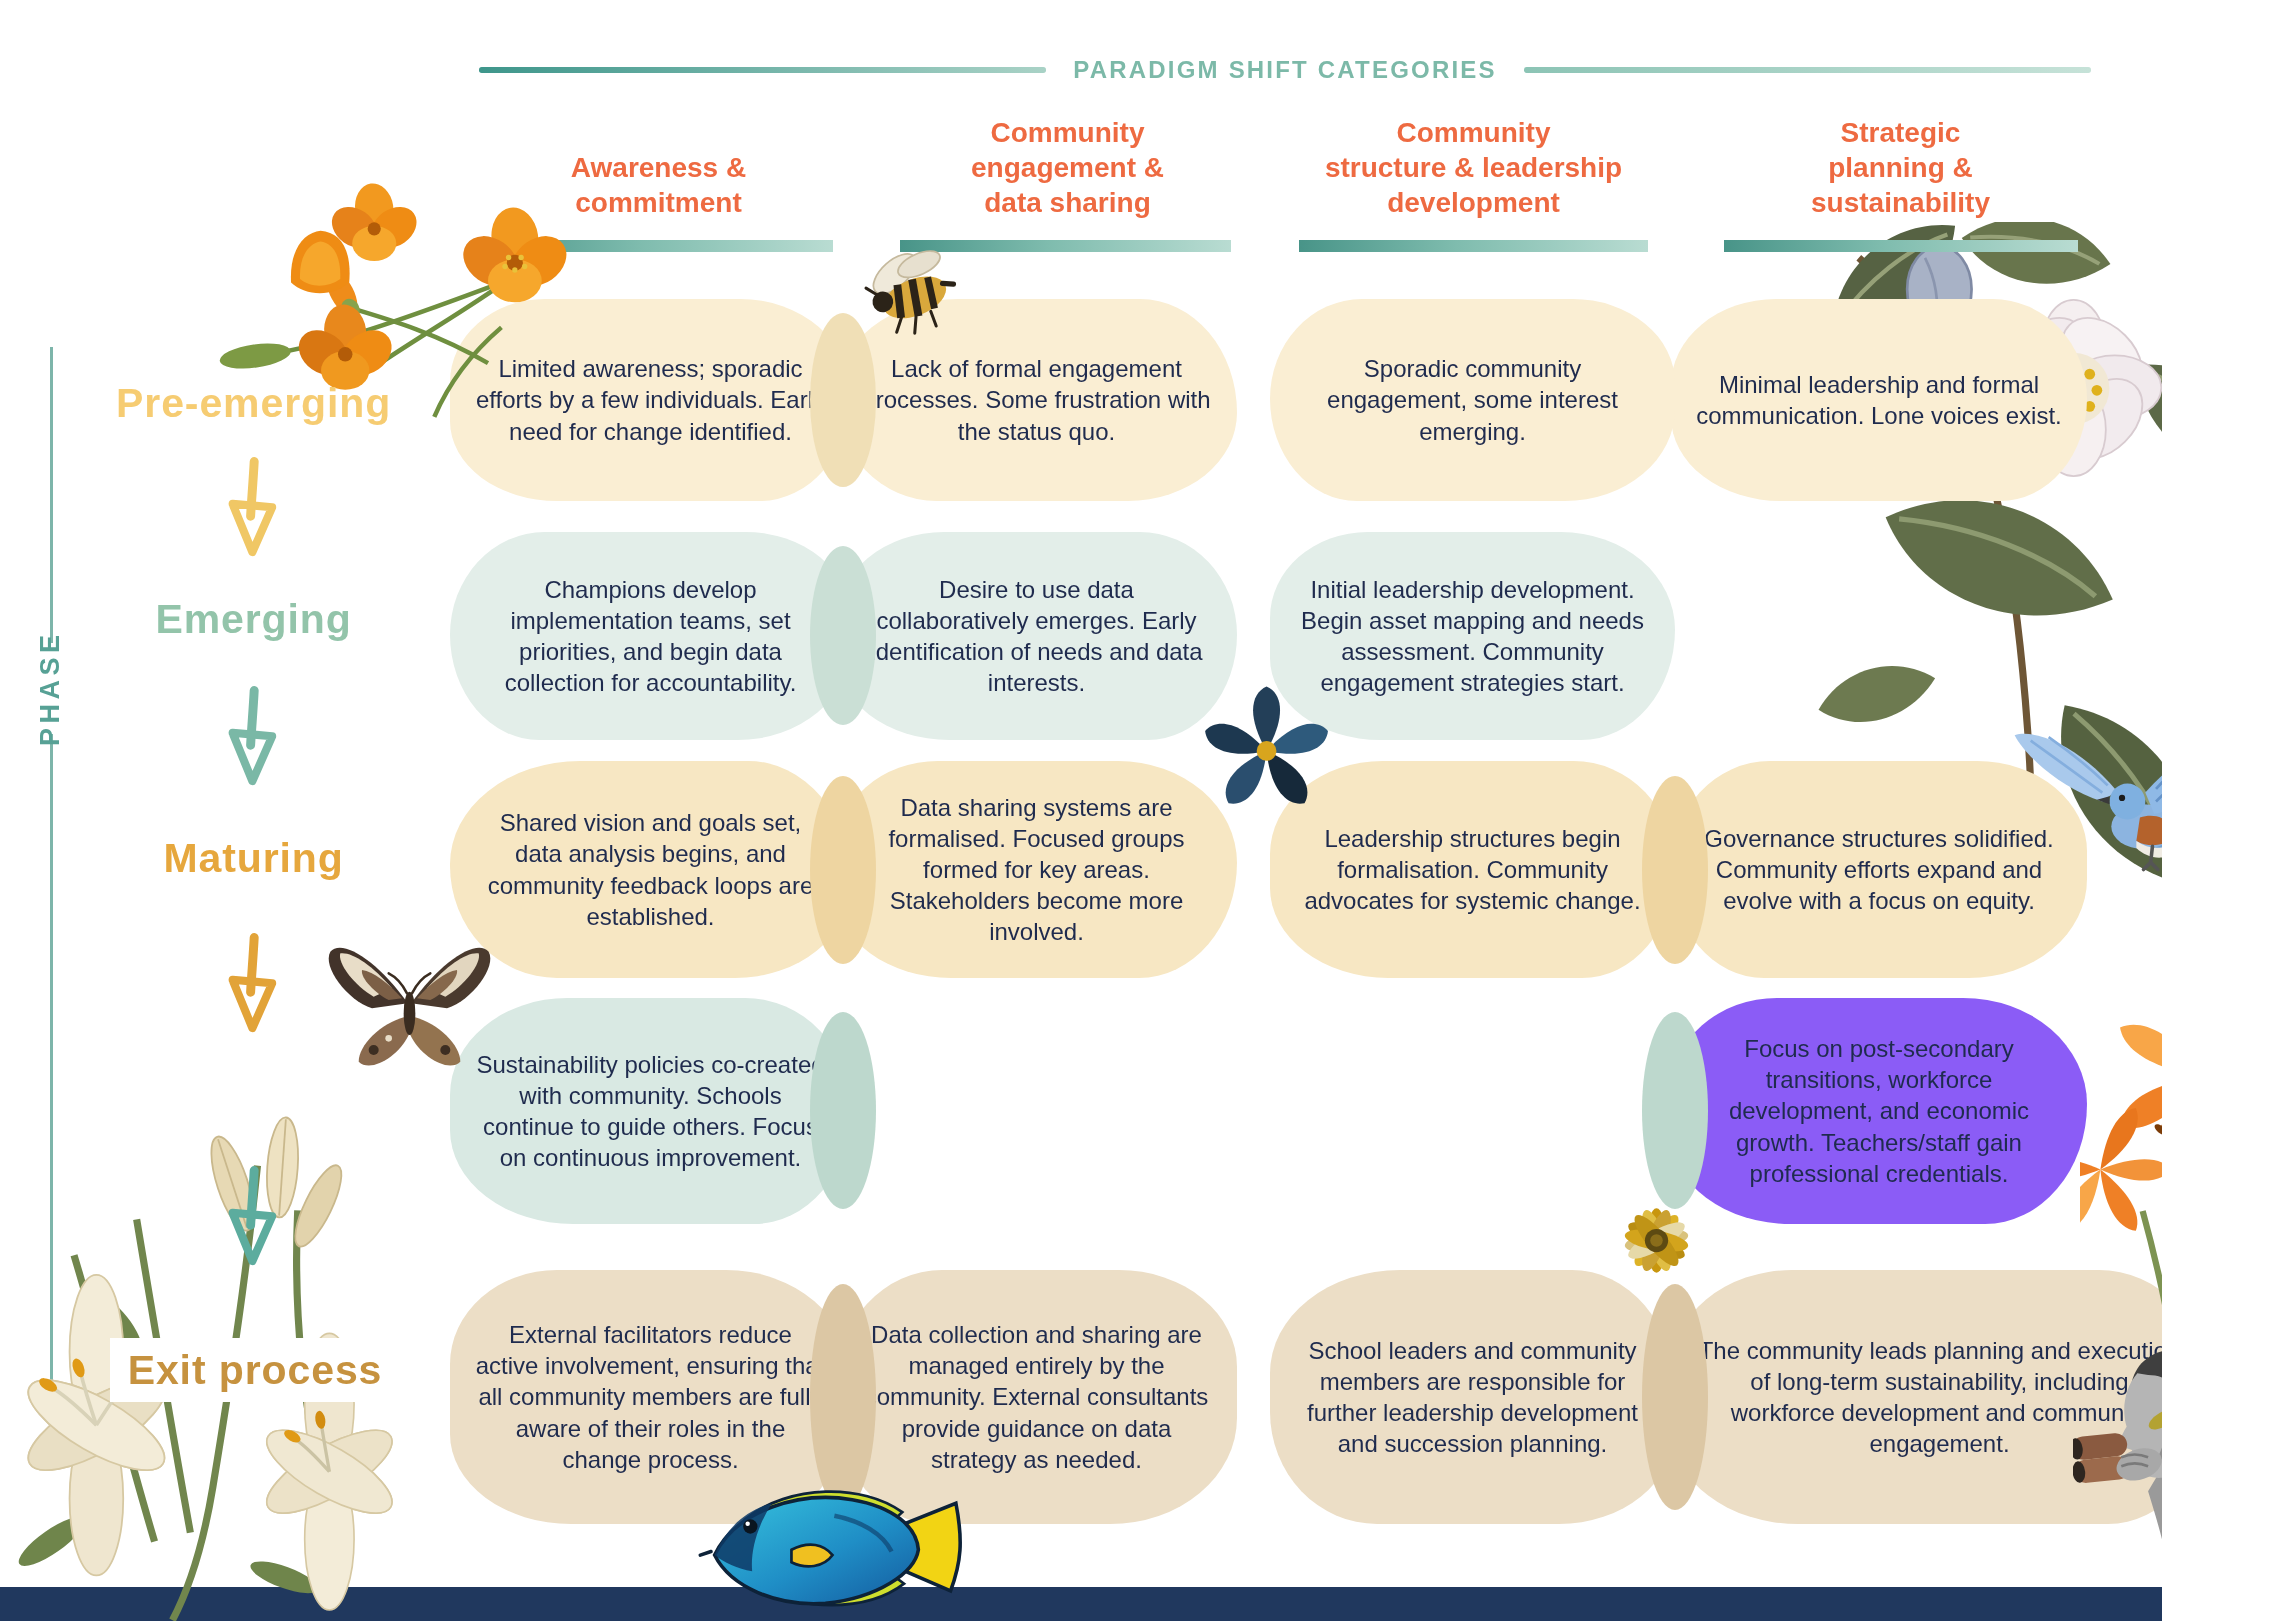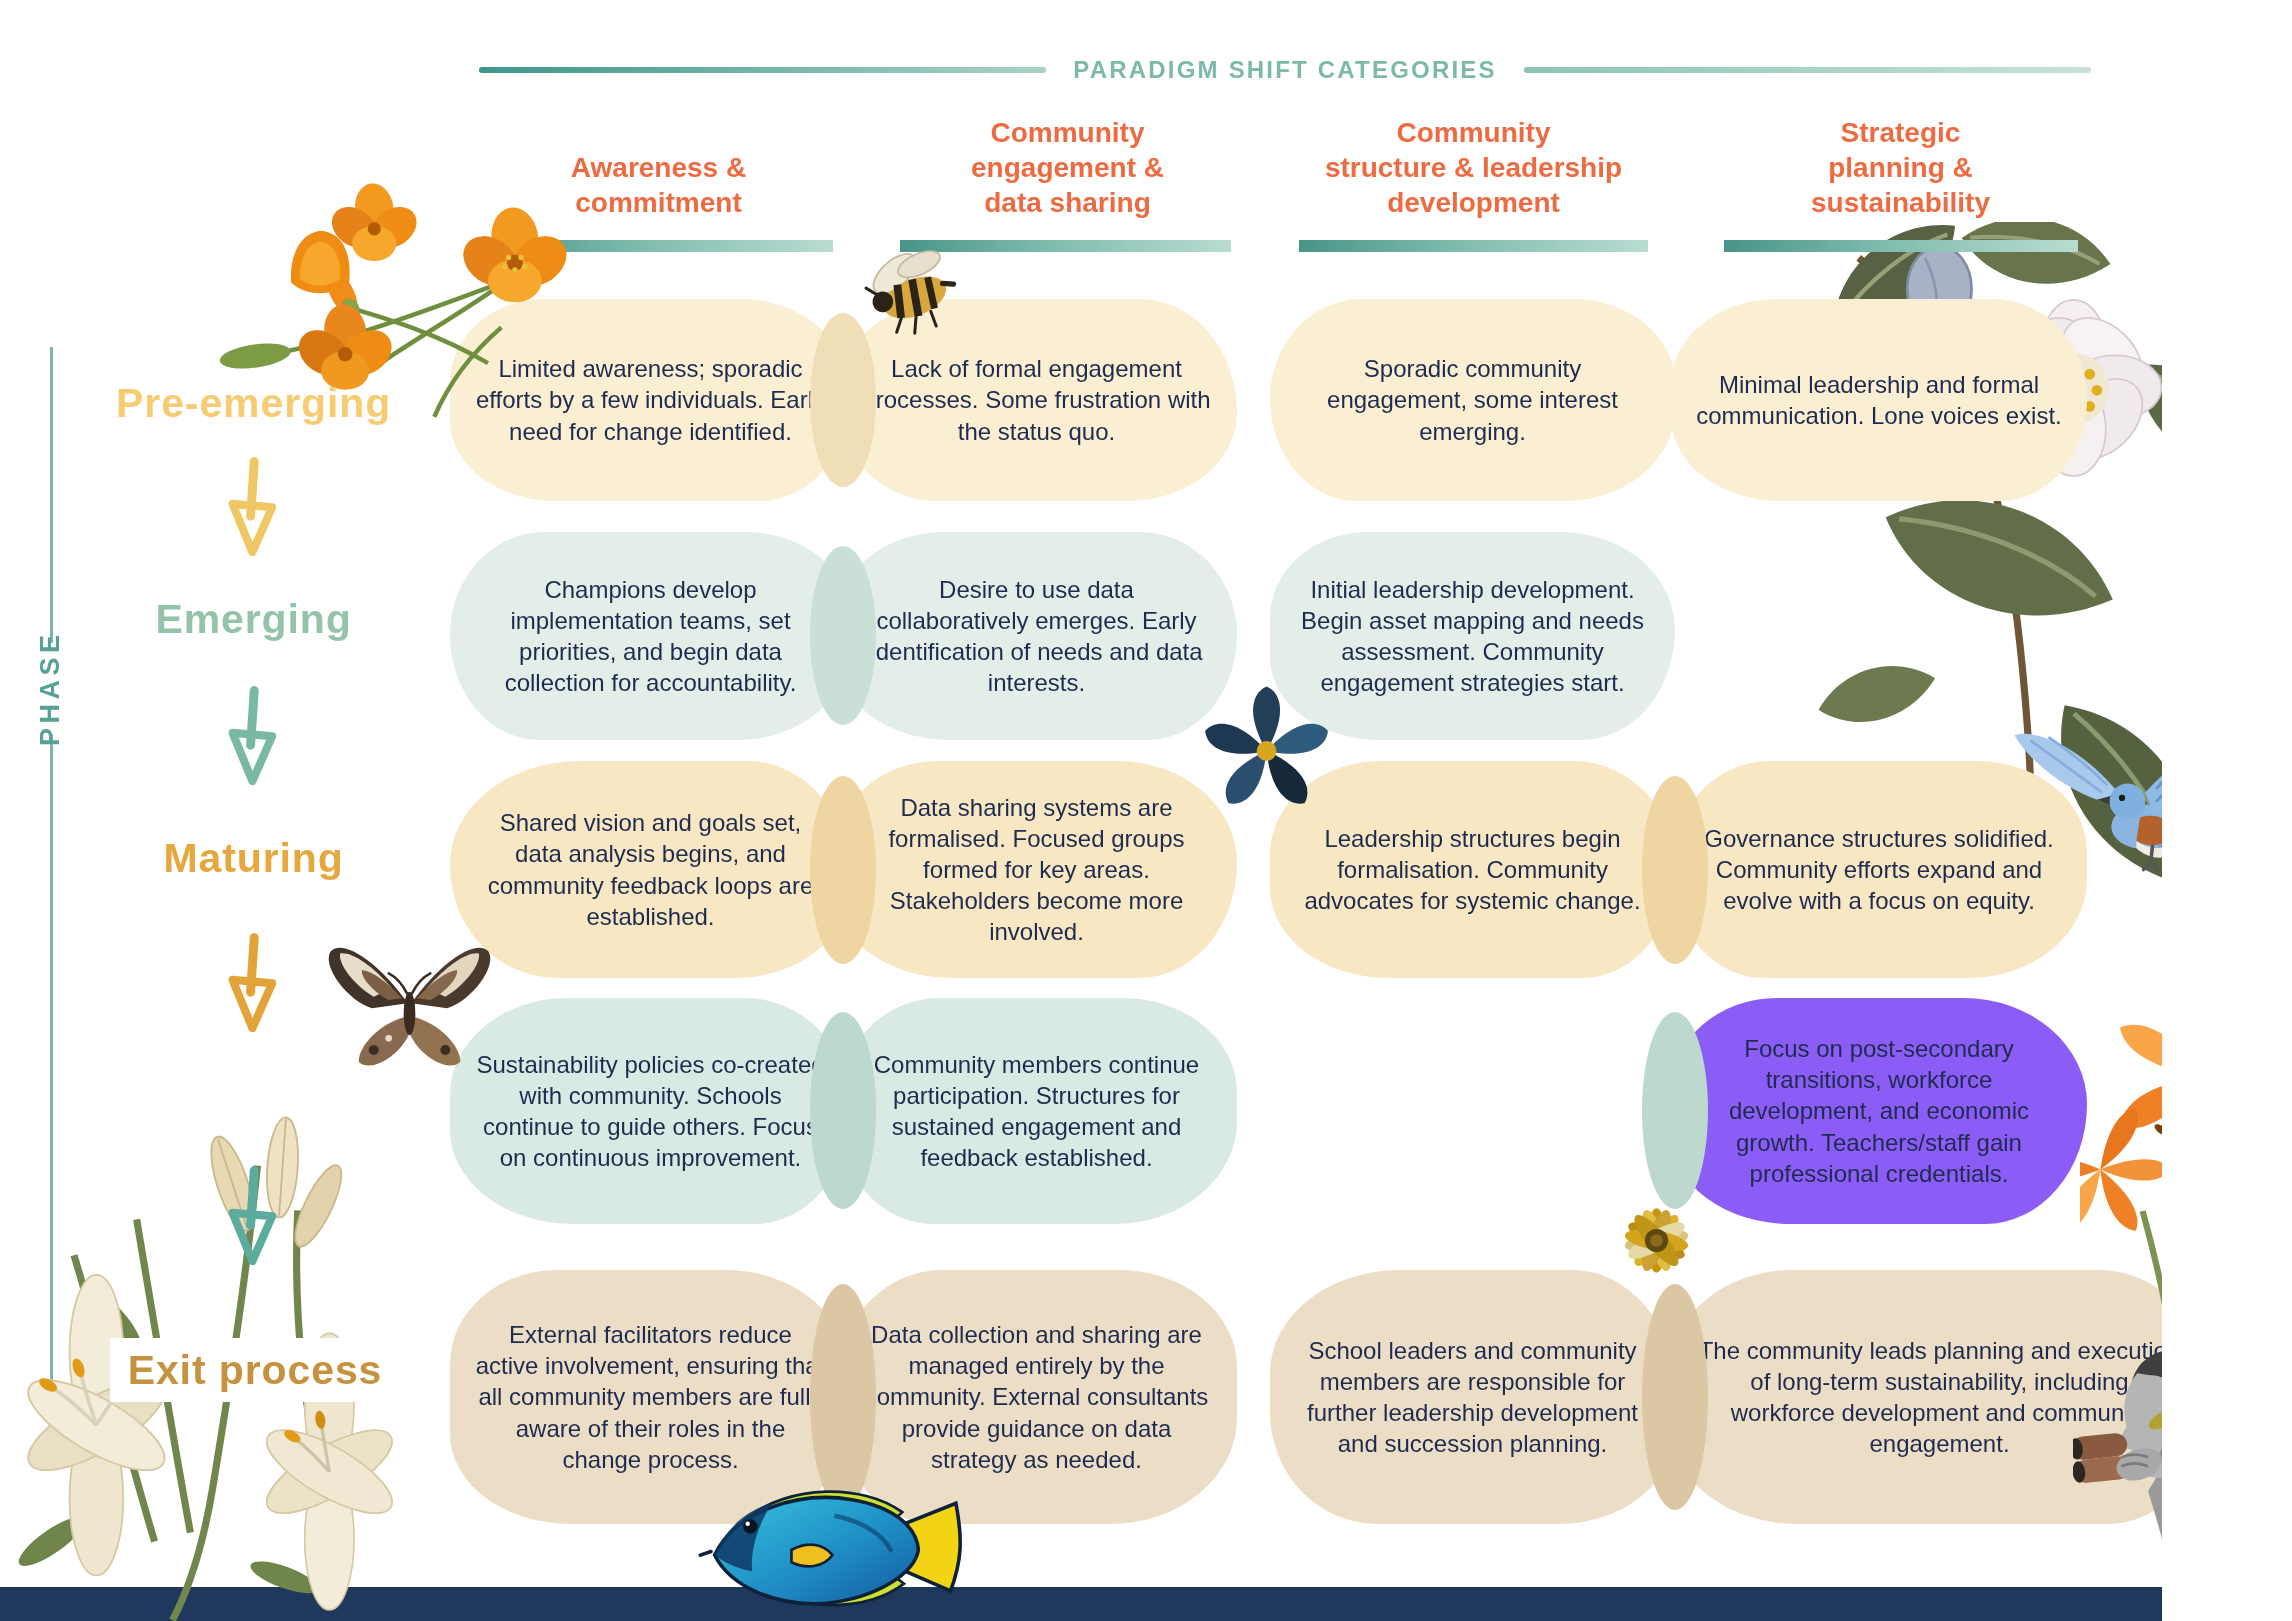--- a/index.html
+++ b/index.html
@@ -198,21 +198,20 @@
   <div class="cell r1 c0 bradC" style="background-color: rgb(227, 238, 233); color: rgb(31, 43, 78);">Champions develop implementation teams, set priorities, and begin data collection for accountability.</div>
   <div class="cell r1 c1 bradD" style="background-color: rgb(227, 238, 233); color: rgb(31, 43, 78);">Desire to use data collaboratively emerges. Early identification of needs and data interests.</div>
   <div class="cell r1 c2 bradA" style="background-color: rgb(227, 238, 233); color: rgb(31, 43, 78);">Initial leadership development. Begin asset mapping and needs assessment. Community engagement strategies start.</div>
 
   <div class="cell r2 c0 bradB" style="background-color: rgb(247, 231, 195); color: rgb(31, 43, 78);">Shared vision and goals set, data analysis begins, and community feedback loops are established.</div>
   <div class="cell r2 c1 bradA" style="background-color: rgb(247, 231, 195); color: rgb(31, 43, 78);">Data sharing systems are formalised. Focused groups formed for key areas. Stakeholders become more involved.</div>
   <div class="cell r2 c2 bradD" style="background-color: rgb(247, 231, 195); color: rgb(31, 43, 78);">Leadership structures begin formalisation. Community advocates for systemic change.</div>
   <div class="cell r2 c3 bradC" style="background-color: rgb(247, 231, 195); color: rgb(31, 43, 78);">Governance structures solidified. Community efforts expand and evolve with a focus on equity.</div>
 
   <div class="cell r3 c0 bradD" style="background-color: rgb(217, 233, 227); color: rgb(31, 43, 78);">Sustainability policies co-created with community. Schools continue to guide others. Focus on continuous improvement.</div>
-  <div class="cell r3 c1 bradC" style="background-color: rgb(217, 233, 227); color: rgb(31, 43, 78);">Community members continue participation. Structures for sustained engagement and feedback established.</div>
   <div class="cell r3 c3 bradA" style="background-color: #8b5cf6; color: rgb(31, 43, 78);">Focus on post-secondary transitions, workforce development, and economic growth. Teachers/staff gain professional credentials.</div>
 
   <div class="cell r4 c0 bradA" style="background-color: rgb(236, 222, 198); color: rgb(31, 43, 78);">External facilitators reduce active involvement, ensuring that all community members are fully aware of their roles in the change process.</div>
   <div class="cell r4 c1 bradC" style="background-color: rgb(236, 222, 198); color: rgb(31, 43, 78);">Data collection and sharing are managed entirely by the community. External consultants provide guidance on data strategy as needed.</div>
   <div class="cell r4 c2 bradB" style="background-color: rgb(236, 222, 198); color: rgb(31, 43, 78);">School leaders and community members are responsible for further leadership development and succession planning.</div>
   <div class="cell r4 c3 bradD" style="background-color: rgb(236, 222, 198); color: rgb(31, 43, 78);">The community leads planning and execution of long-term sustainability, including workforce development and community engagement.</div>
 
   <div class="seam seamA s0" style="background-color: rgb(240, 223, 182);"></div>
   <div class="seam seamA s1" style="background-color: rgb(202, 223, 213);"></div>
   <div class="seam seamA s2" style="background-color: rgb(238, 213, 161);"></div>

